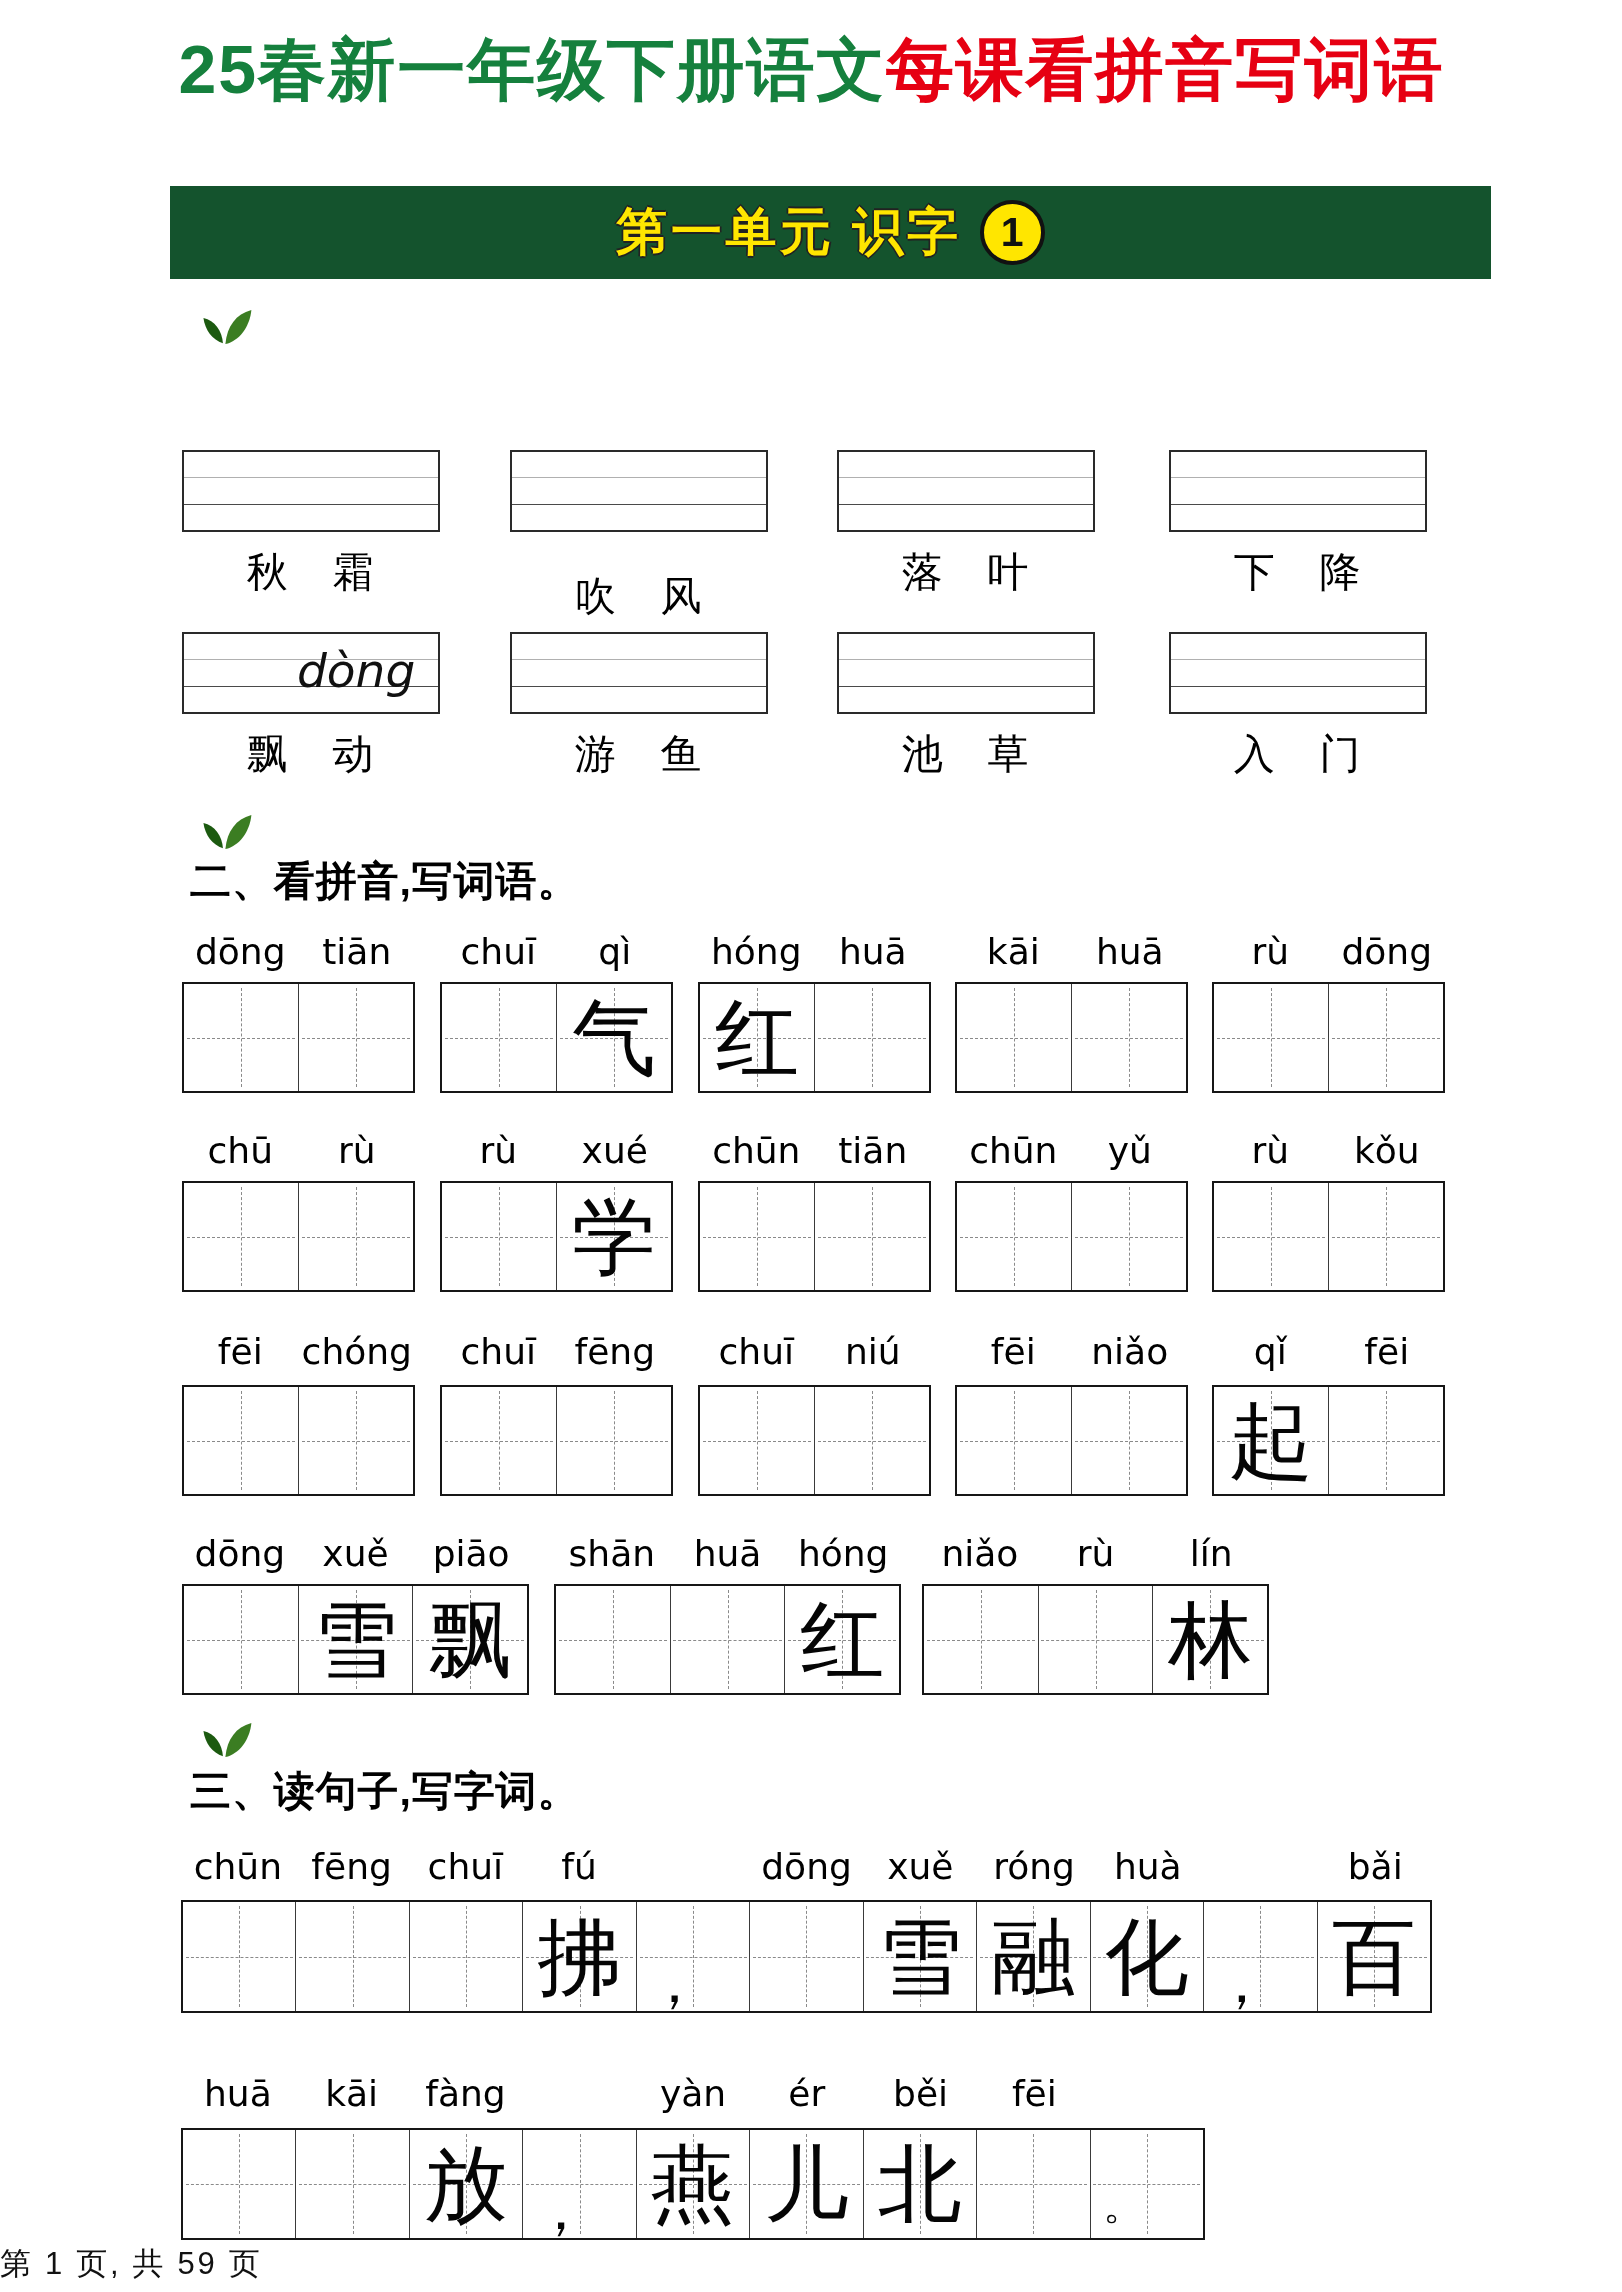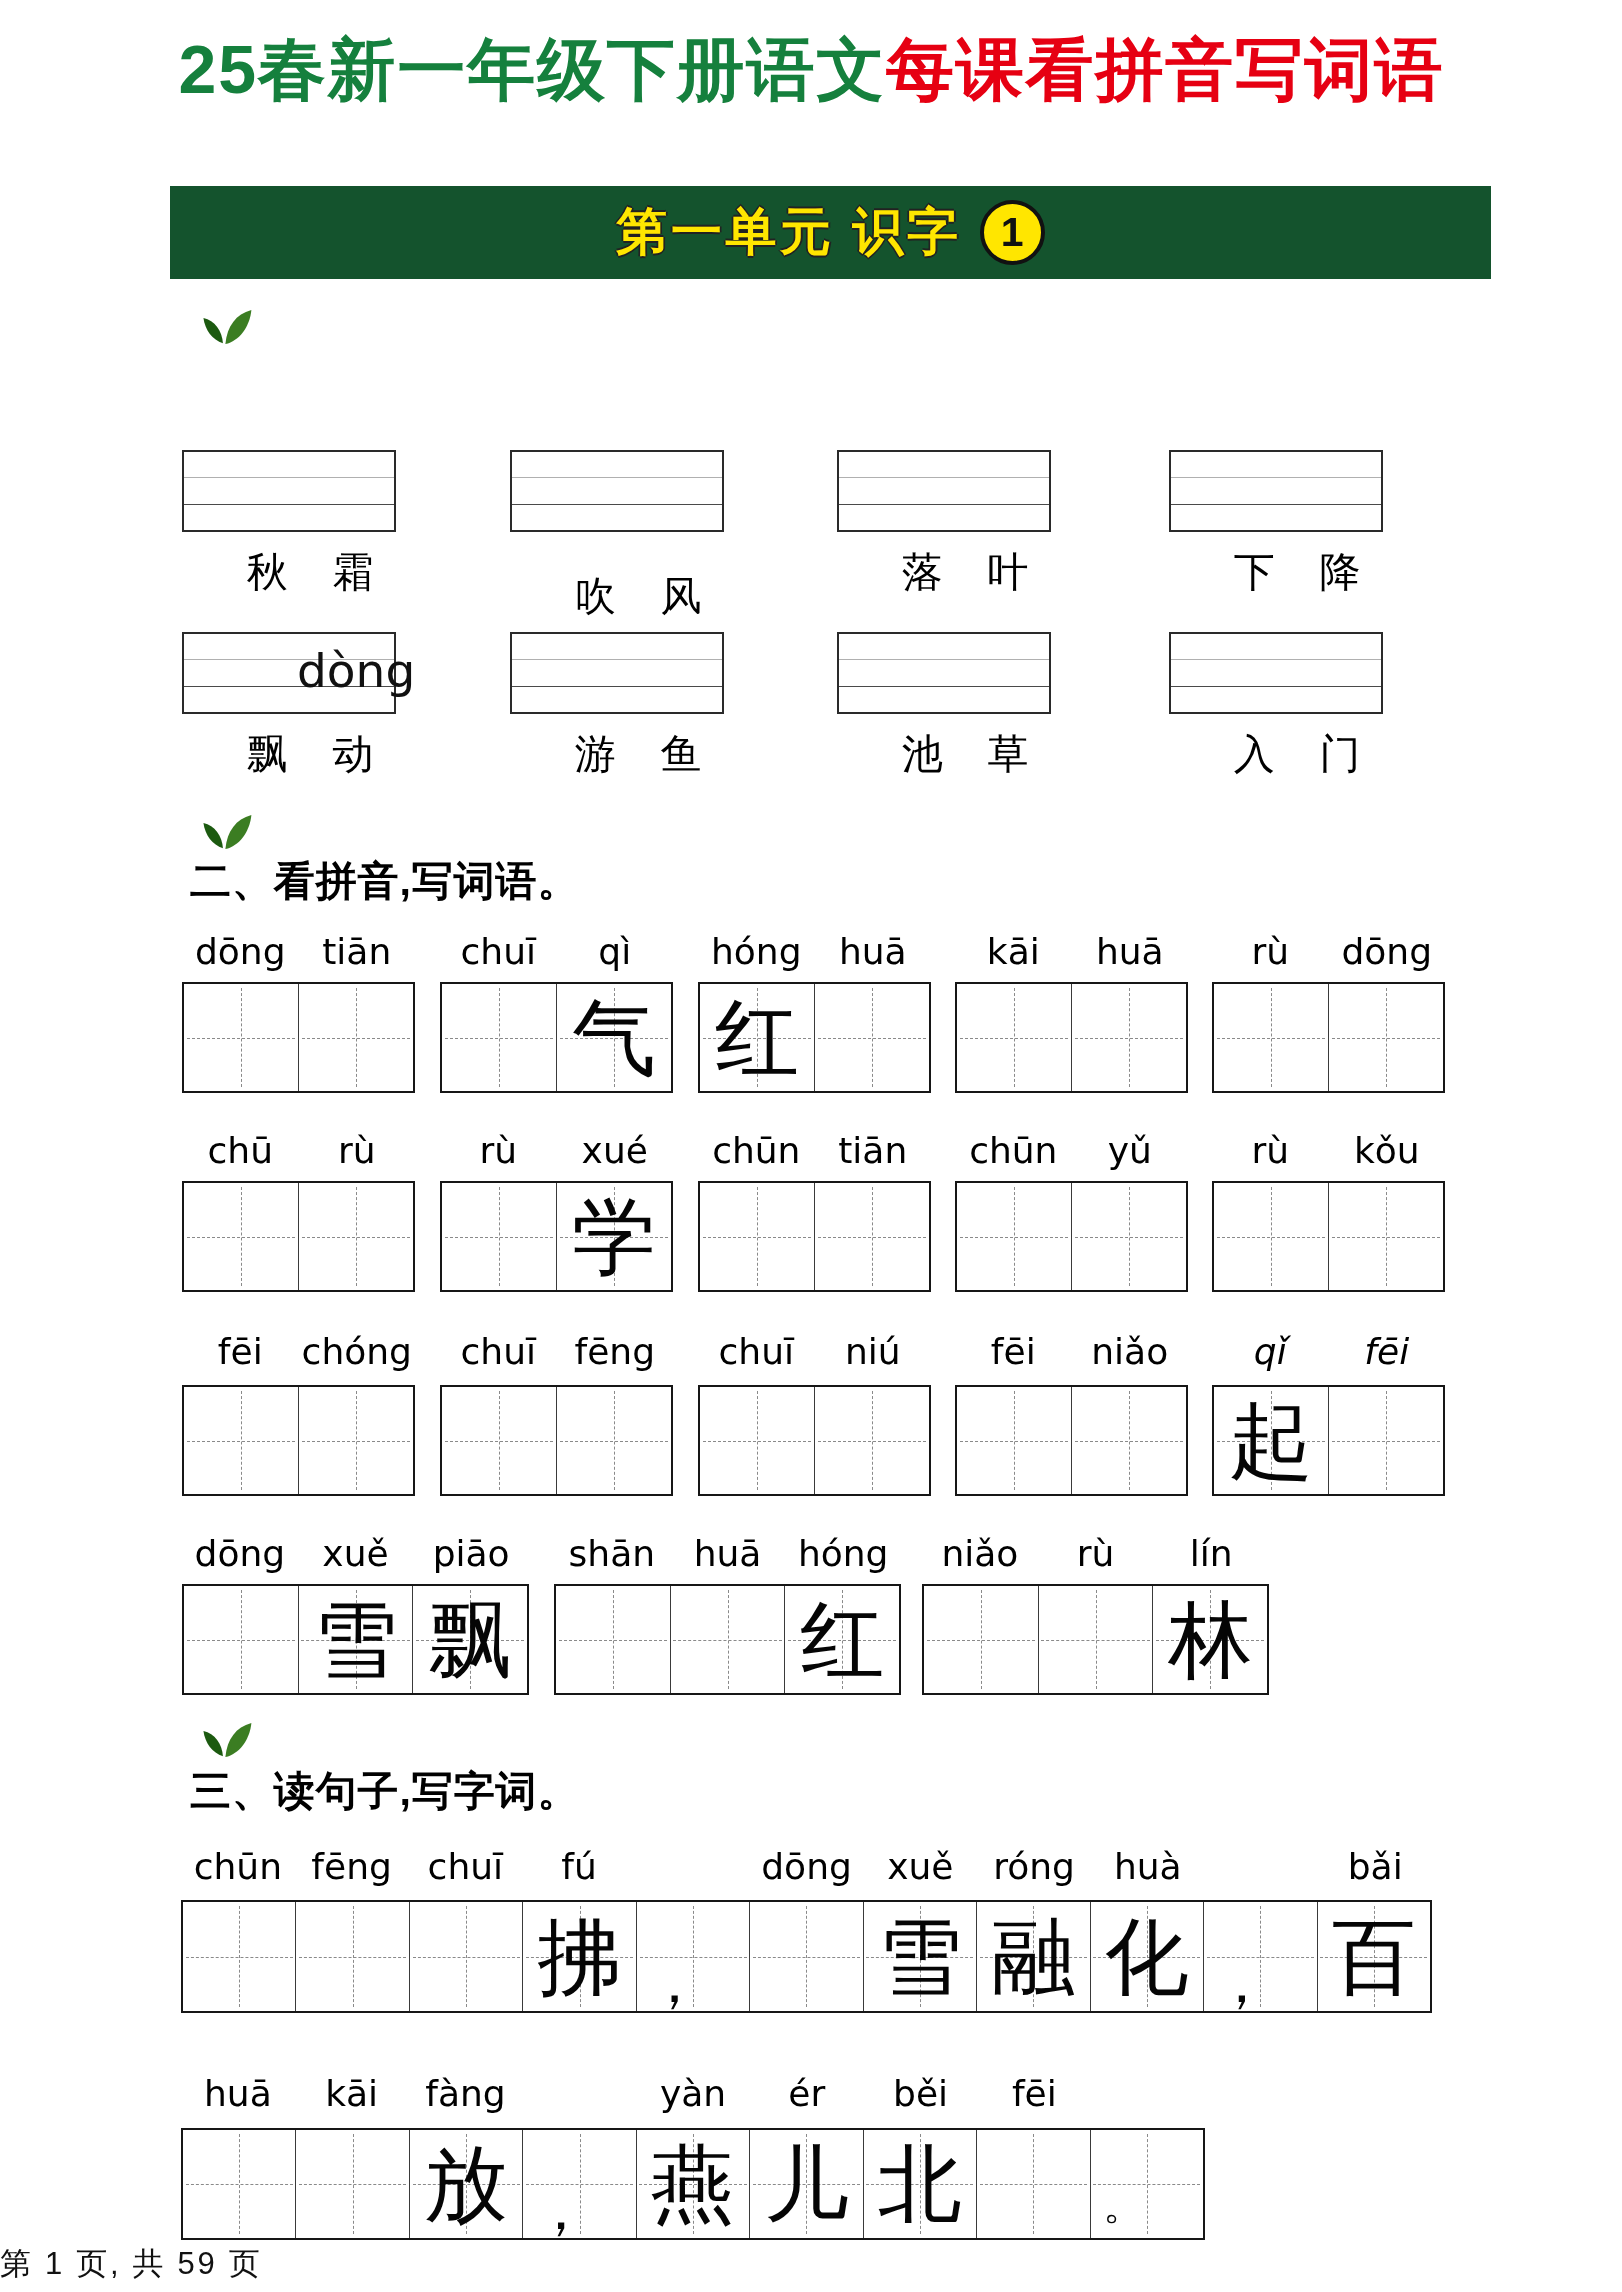--- a/index.html
+++ b/index.html
@@ -20,21 +20,21 @@
   .banner .badge{width:57px;height:57px;border-radius:50%;border:4.5px solid #111;
                  display:flex;align-items:center;justify-content:center;
                  font-size:41px;font-weight:900;color:#111;}
   .banner .lesson{font-size:51px;font-weight:900;letter-spacing:5.4px;}
 
   
   .sec-head{position:absolute;font-size:41px;font-weight:bold;letter-spacing:0.9px;white-space:nowrap;}
   .leaf{position:absolute;width:52px;height:38px;}
 
   
-  .pbox{position:absolute;width:214px;height:82px;border:2.7px solid #2a2a2a;box-sizing:border-box;background:#fff;}
+  .pbox{position:absolute;width:258px;height:82px;border:2.7px solid #2a2a2a;box-sizing:border-box;background:#fff;font-style:italic;}
   .pbox::before{content:"";position:absolute;left:0;right:0;top:25px;border-top:1.8px solid #b0b0b0;}
   .pbox::after{content:"";position:absolute;left:0;right:0;top:52px;border-top:1.8px solid #4a4a4a;}
   .pbox .pans{position:absolute;left:113px;top:10.7px;font-size:47px;line-height:1.1;
               font-family:"DejaVu Sans",sans-serif;color:#111;z-index:2;}
   .wlabel{position:absolute;width:258px;text-align:center;font-size:41px;letter-spacing:1.8px;
           font-family:"Liberation Serif",serif;white-space:nowrap;}
 
   
   .pyrow{position:absolute;display:flex;height:43px;}
   .pyslot{flex:1;text-align:center;font-size:36px;line-height:43px;
@@ -215,21 +215,21 @@
         <div class="cell"></div>
       </div>
       <div class="pyrow" style="left: 955px; top: 1330px; width: 233px;">
         <div class="pyslot">fēi</div>
         <div class="pyslot">niǎo</div>
       </div>
       <div class="tzg" style="left: 955px; top: 1385px; width: 233px; height: 111px;">
         <div class="cell first"></div>
         <div class="cell"></div>
       </div>
-      <div class="pyrow" style="left: 1212px; top: 1330px; width: 233px; font-style: italic;">
+      <div class="pyrow" style="left: 1212px; top: 1330px; width: 233px;">
         <div class="pyslot">qǐ</div>
         <div class="pyslot">fēi</div>
       </div>
       <div class="tzg" style="left: 1212px; top: 1385px; width: 233px; height: 111px;">
         <div class="cell first">
           <span class="hw">起</span>
         </div>
         <div class="cell"></div>
       </div>
       <div class="pyrow" style="left: 182px; top: 1532px; width: 347px;">

